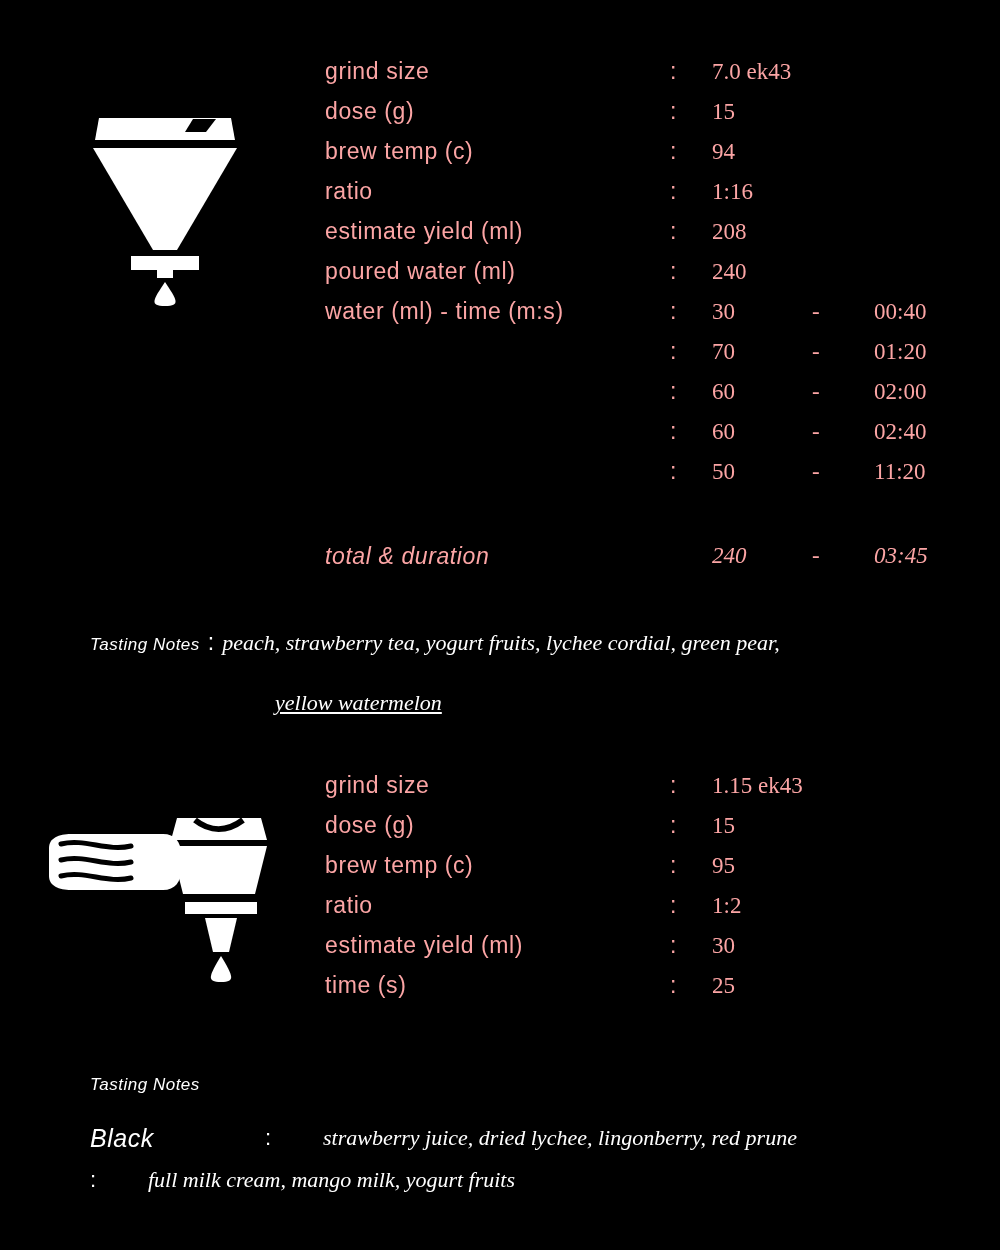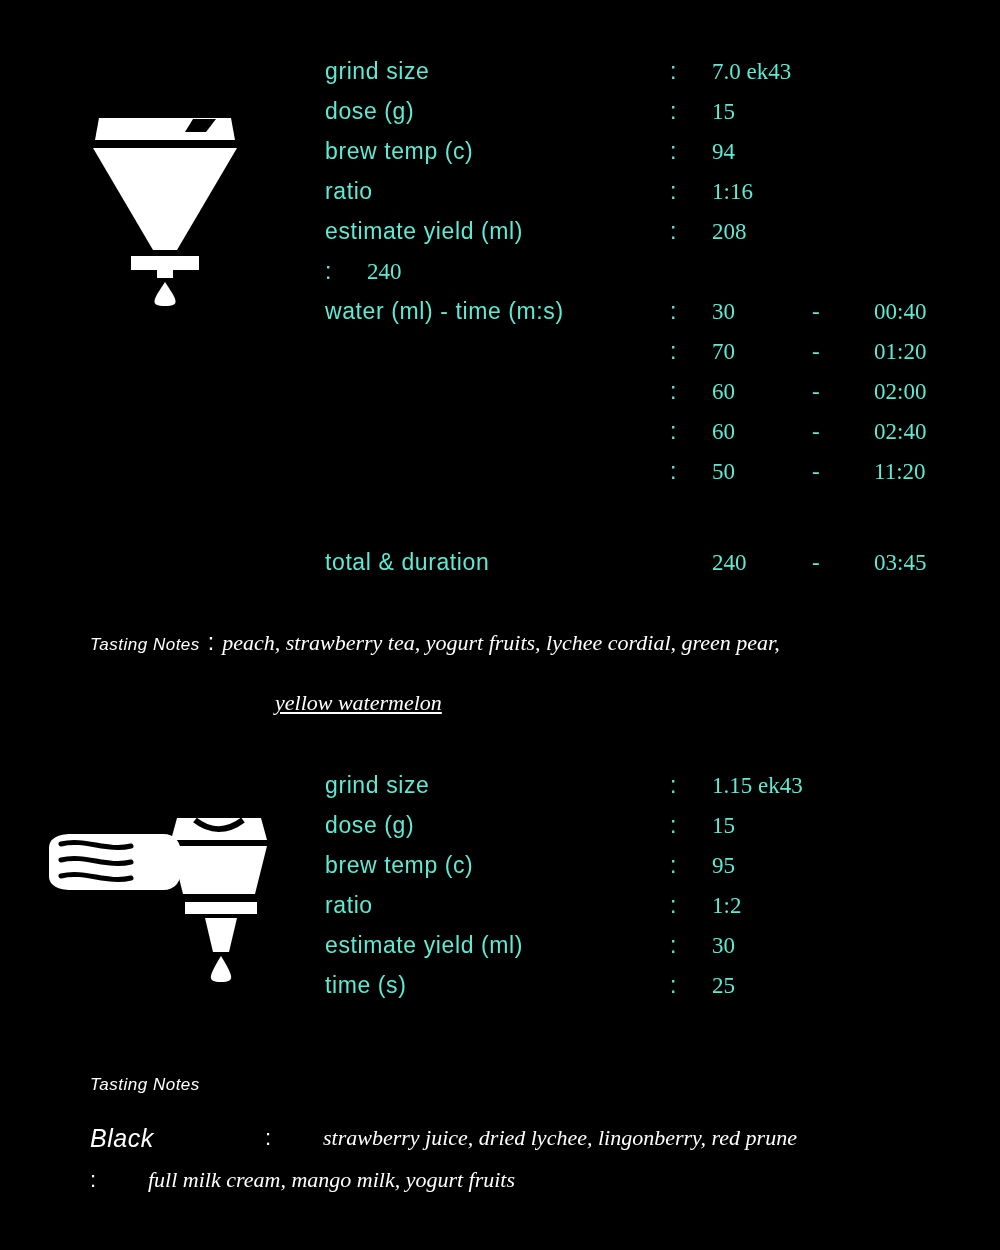--- a/index.html
+++ b/index.html
@@ -18,21 +18,21 @@
   .icon-wrap {
     position: absolute;
     display: flex;
     align-items: center;
     justify-content: center;
   }
 
   
   .recipe {
     position: absolute;
-    color: #5eead4;
+    color: #fca5a5;
   }
   .row {
     display: flex;
     align-items: baseline;
     height: 40px;
   }
   .lbl {
     width: 345px;
     font-size: 23px;
     letter-spacing: 0.6px;
@@ -54,23 +54,24 @@
   }
   .tval {
     font-size: 23px;
     font-family: "Liberation Serif", serif;
     text-align: center;
   }
   .val.wide { width: 180px; }
 
   .total-row {
     display: flex;
-    align-items: flex-end;
+    align-items: center;
     height: 40px;
     margin-top: 38px;
+    font-style: italic;
   }
   .total-lbl {
     width: 387px;
     font-size: 23px;
     letter-spacing: 0.6px;
   }
   .total-val {
     width: 100px;
     font-size: 23px;
     font-family: "Liberation Serif", serif;
@@ -168,20 +169,21 @@
     <span class="lbl">ratio</span>
     <span class="colon">:</span>
     <span class="val wide">1:16</span>
   </div>
   <div class="row">
     <span class="lbl">estimate yield (ml)</span>
     <span class="colon">:</span>
     <span class="val wide">208</span>
   </div>
   <div class="row">
+    <span class="lbl">poured water (ml)</span>
     <span class="colon">:</span>
     <span class="val wide">240</span>
   </div>
 
   <div class="row">
     <span class="lbl">water (ml) - time (m:s)</span>
     <span class="colon">:</span>
     <span class="val">30</span>
     <span class="dash">-</span>
     <span class="tval">00:40</span>

